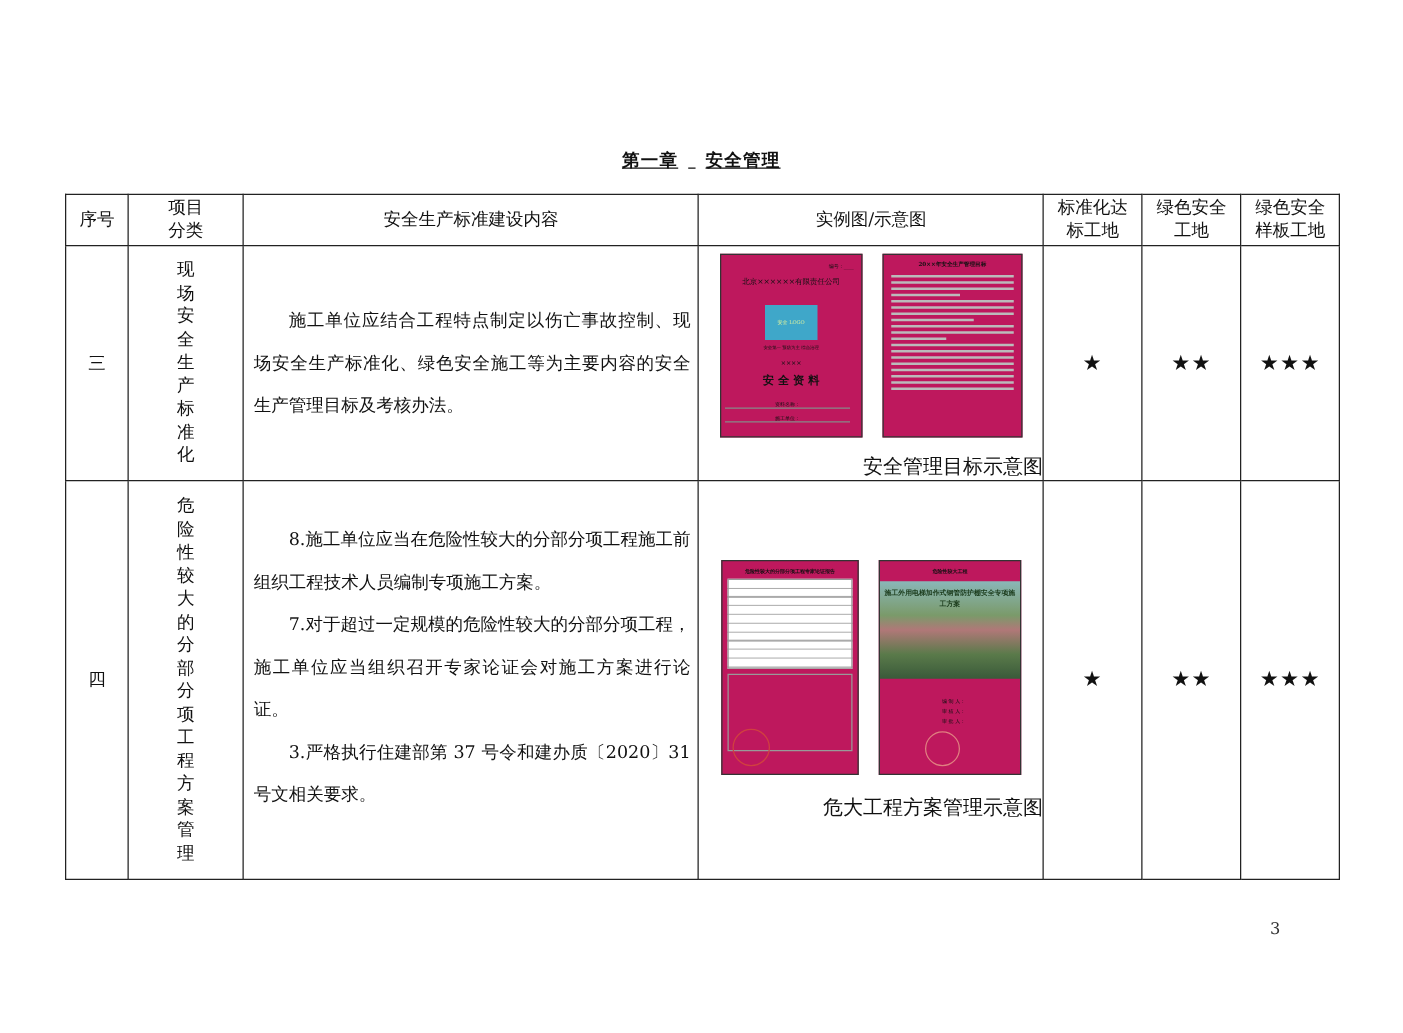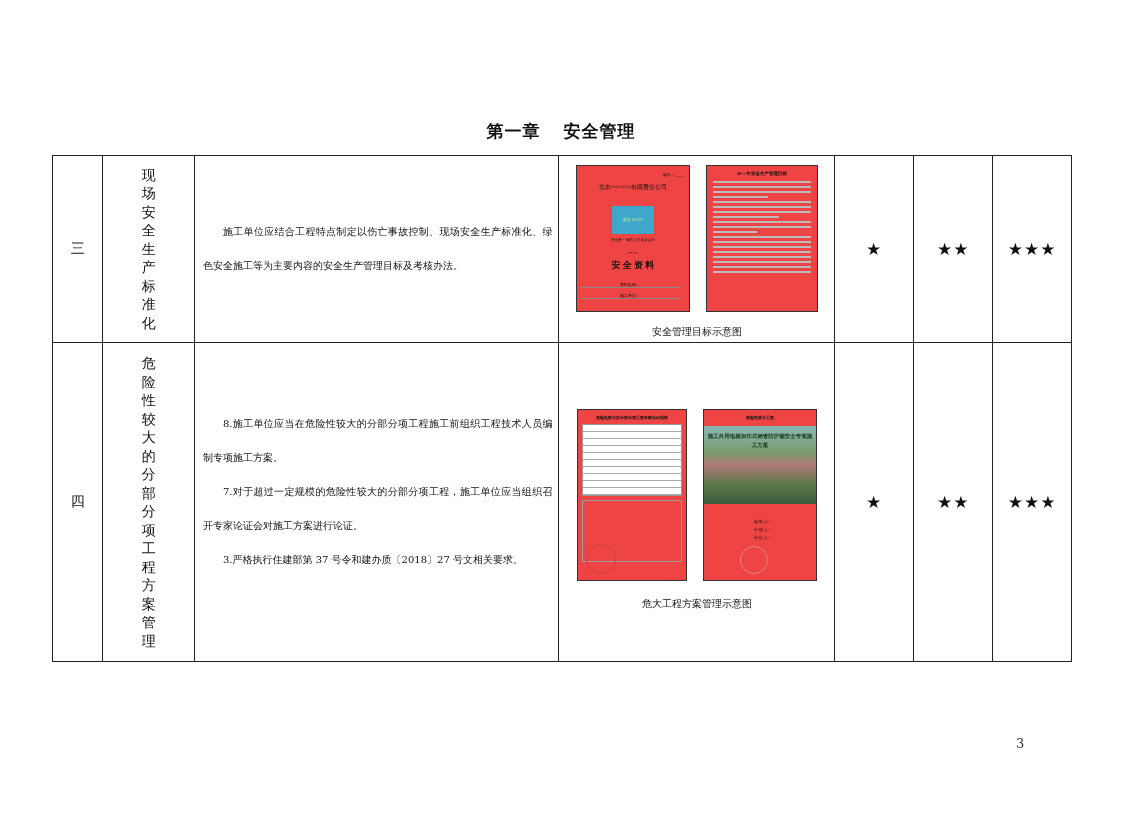--- a/index.html
+++ b/index.html
@@ -1,34 +1,34 @@
 <!DOCTYPE html>
 <html><head>
   <meta charset="utf-8">
   <style>
     html, body { margin: 0; padding: 0; background: #ffffff; }
     body { width: 1122px; height: 826px; position: relative; overflow: hidden;
            font-family: "DejaVu Serif", "Liberation Serif", serif; color: #111; }
     .page-title { position: absolute; top: 120px; left: 0; width: 1122px; text-align: center;
-                  font-size: 17px; font-weight: bold; letter-spacing: 1px; font-family: "DejaVu Sans", sans-serif; }
+                  font-size: 14px; font-weight: bold; letter-spacing: 1px; font-family: "DejaVu Sans", sans-serif; text-decoration: underline; }
     .page-title span { margin: 0 8px; }
     table.main { position: absolute; left: 52px; top: 155px; border-collapse: collapse; table-layout: fixed; width: 1020px; }
     table.main td, table.main th { border: 1.5px solid #222; padding: 0; font-weight: normal; text-align: center; vertical-align: middle; }
     table.main th { font-size: 14px; line-height: 19px; height: 40px; }
     .c1 { width: 50px; } .c2 { width: 91px; } .c3 { width: 362px; } .c4 { width: 274px; }
     .c5 { width: 78px; } .c6 { width: 79px; } .c7 { width: 78px; }
     .seq { font-size: 14px; }
     .vert { font-size: 14px; line-height: 18.5px; width: 16px; margin: 0 auto; word-break: break-all; }
-    .content { text-align: left !important; padding: 0 6px 0 8px !important; font-size: 10px; line-height: 34px; }
+    .content { text-align: left !important; padding: 0 6px 0 8px !important; font-size: 14px; line-height: 34px; }
     .content p { margin: 0; text-indent: 2em; text-align: justify; }
     .stars { font-size: 17px; letter-spacing: 1px; font-family: "DejaVu Sans", sans-serif; }
     .fig-cell { position: relative; }
     .thumbs { display: flex; justify-content: center; gap: 16px; }
-    .doc { border: 1.5px solid #333; background: #ef4444; position: relative; overflow: hidden; font-family: Liberation Serif, serif; }
-    .caption { font-size: 10px; text-align: center; }
+    .doc { border: 1.5px solid #333; background: #be185d; position: relative; overflow: hidden; }
+    .caption { font-size: 16px; text-align: right; }
     .line { height: 2px; background: #bbb; margin: 3px 6px; }
     .page-num { position: absolute; top: 736px; left: 1016px; font-size: 13px; color: #333; }
   </style>
 </head>
 <body>
 
 <div class="page-title">
   <span>第一章</span>
   <span>安全管理</span>
 </div>
@@ -37,20 +37,37 @@
   <colgroup>
     <col class="c1">
       <col class="c2">
       <col class="c3">
       <col class="c4">
       <col class="c5">
       <col class="c6">
       <col class="c7">
   </colgroup>
   <tbody>
+      <tr>
+    <th>序号</th>
+    <th>
+          <div style="width:30px;margin:0 auto;">项目分类</div>
+        </th>
+    <th>安全生产标准建设内容</th>
+    <th>实例图/示意图</th>
+    <th>
+          <div style="width:60px;margin:0 auto;">标准化达标工地</div>
+        </th>
+    <th>
+          <div style="width:60px;margin:0 auto;">绿色安全工地</div>
+        </th>
+    <th>
+          <div style="width:60px;margin:0 auto;">绿色安全样板工地</div>
+        </th>
+  </tr>
 
   <tr style="height:187px;">
     <td class="seq">三</td>
     <td>
           <div class="vert">现场安全生产标准化</div>
         </td>
     <td class="content">
       <p>施工单位应结合工程特点制定以伤亡事故控制、现场安全生产标准化、绿色安全施工等为主要内容的安全生产管理目标及考核办法。</p>
     </td>
     <td class="fig-cell">
@@ -99,21 +116,21 @@
 
   <tr style="height:319px;">
     <td class="seq">四</td>
     <td>
           <div class="vert">危险性较大的分部分项工程方案管理</div>
         </td>
     <td class="content" style="vertical-align:middle;">
       <div style="margin-top:-20px;">
         <p>8.施工单位应当在危险性较大的分部分项工程施工前组织工程技术人员编制专项施工方案。</p>
         <p>7.对于超过一定规模的危险性较大的分部分项工程，施工单位应当组织召开专家论证会对施工方案进行论证。</p>
-        <p>3.严格执行住建部第 37 号令和建办质〔2018〕27 号文相关要求。</p>
+        <p>3.严格执行住建部第 37 号令和建办质〔2020〕31 号文相关要求。</p>
       </div>
     </td>
     <td class="fig-cell">
       <div class="thumbs" style="margin-top:16px;">
         <div class="doc" style="width:108px;height:170px;">
           <div style="font-size:4px;text-align:center;margin-top:5px;font-weight:bold;">危险性较大的分部分项工程专家论证报告</div>
           <div style="margin:4px 4px 0;border:1px solid #999;height:70px;background:repeating-linear-gradient(#fff 0 6px,#aaa 6px 7px);"></div>
           <div style="margin:4px 4px 0;border:1px solid #999;height:60px;"></div>
           <div style="position:absolute;left:8px;bottom:6px;width:28px;height:28px;border:1.5px solid #d04040;border-radius:50%;"></div>
         </div>

